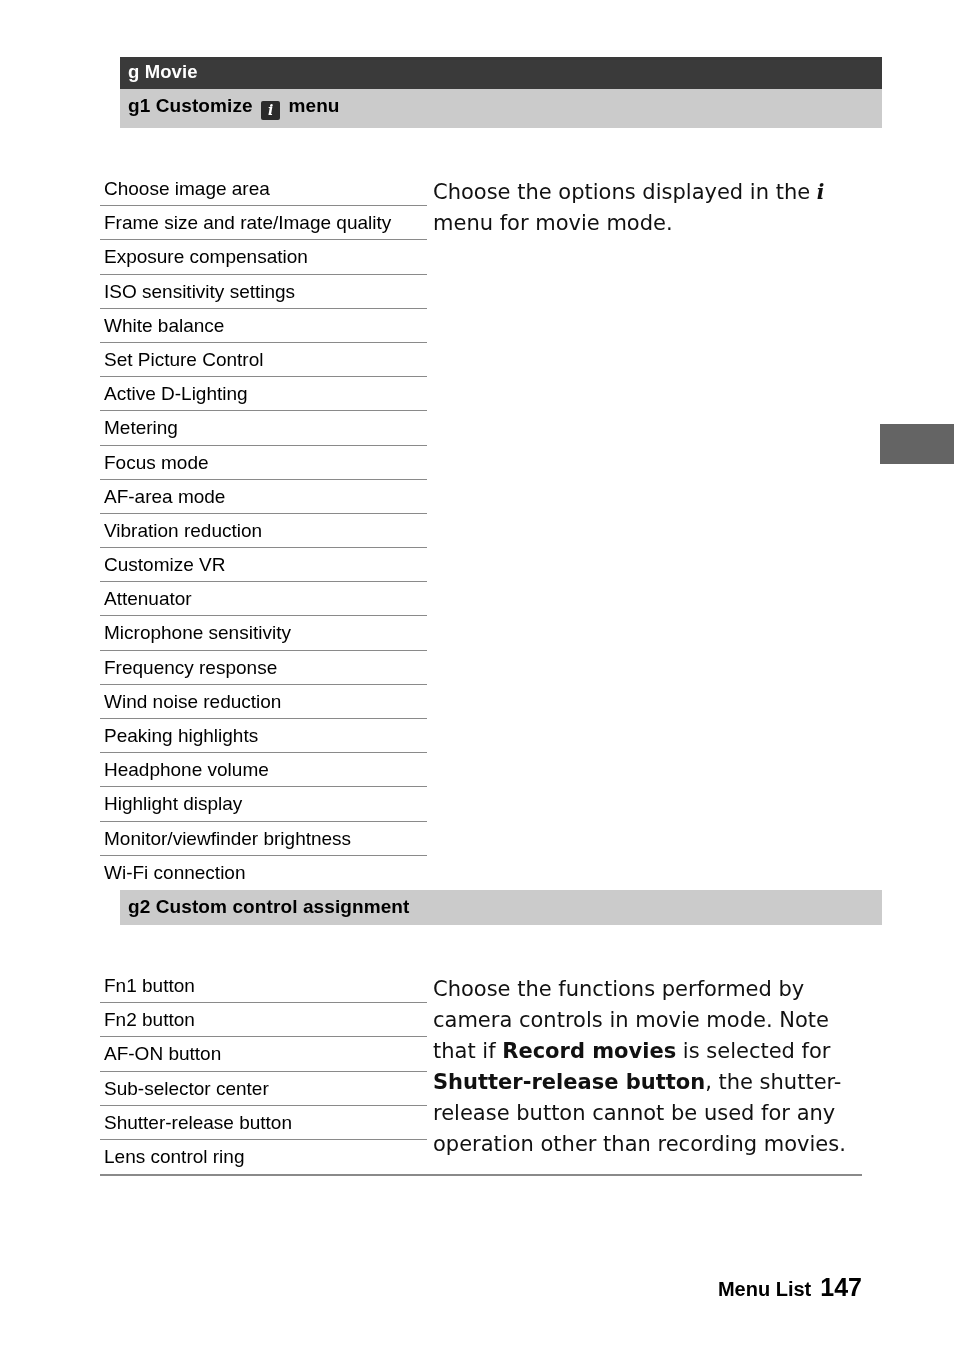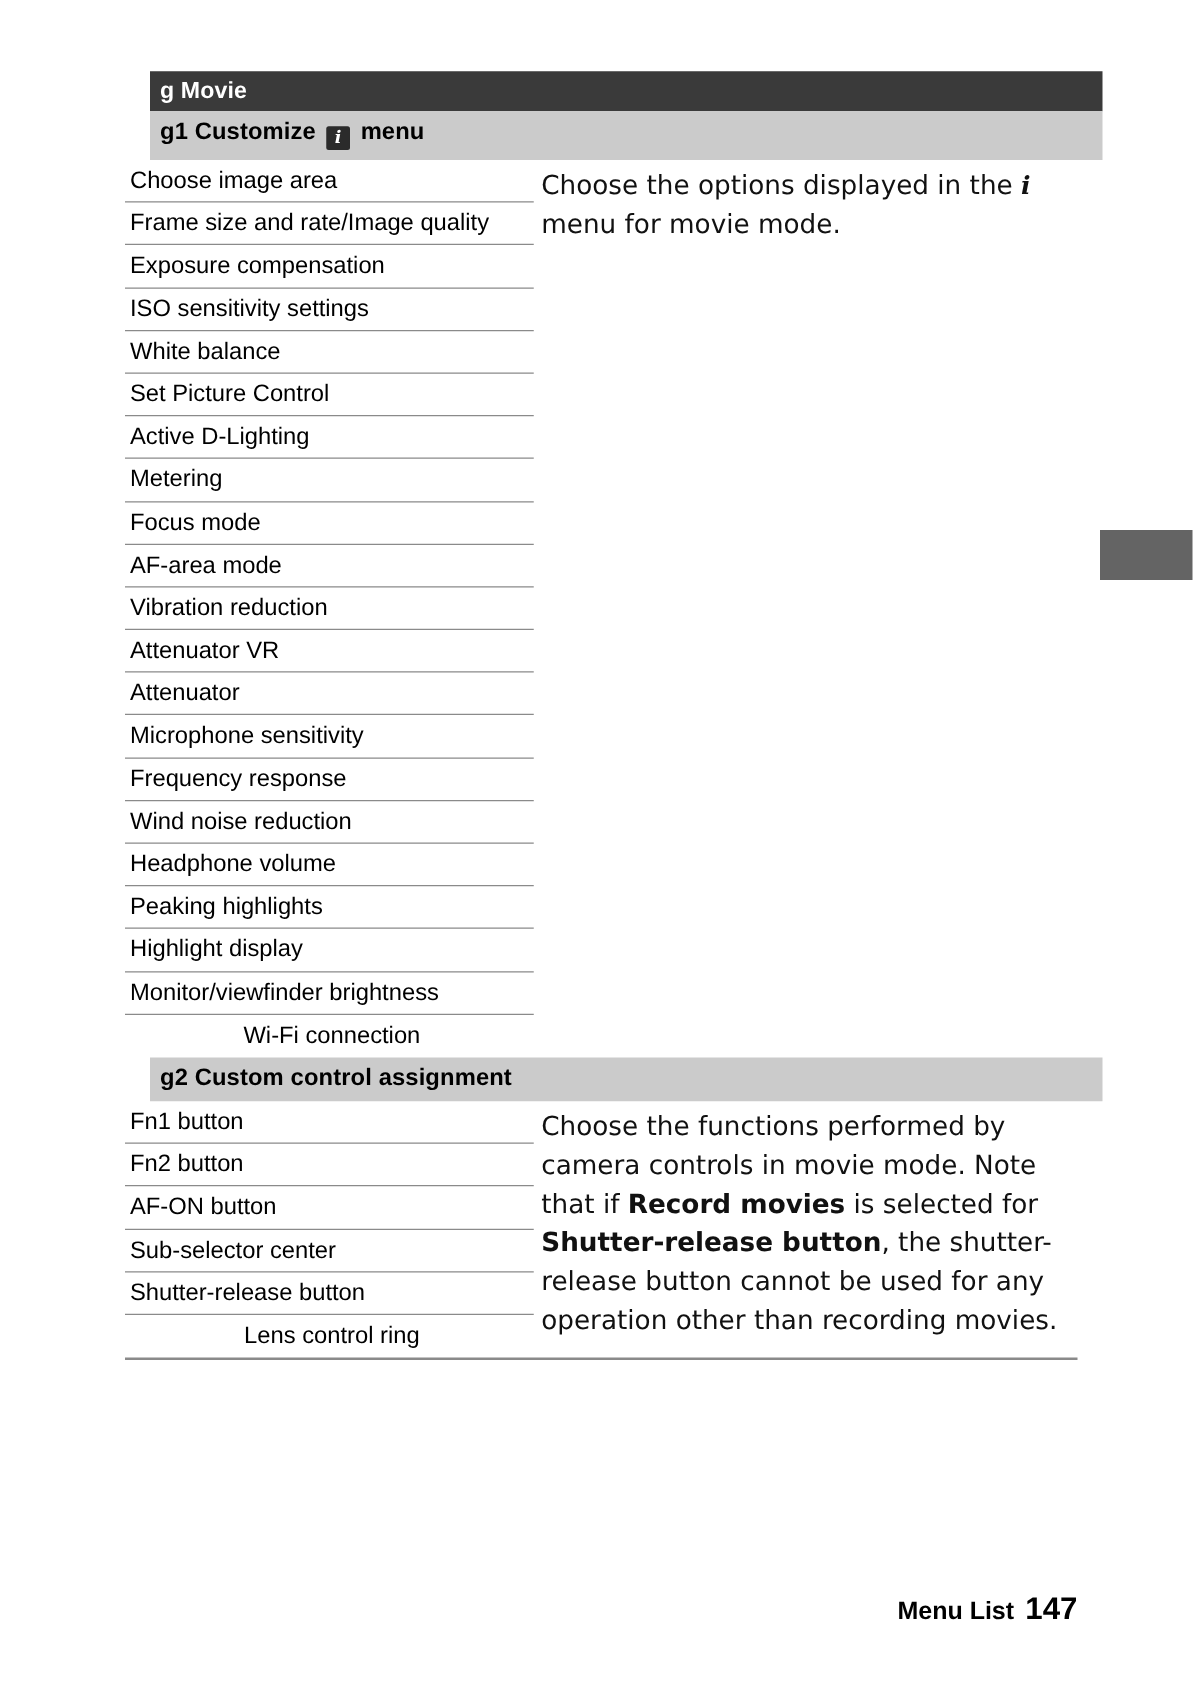--- a/index.html
+++ b/index.html
@@ -85,20 +85,21 @@
     font-style: italic;
     font-weight: bold;
     font-size: 20px;
   }
 
   
   .section-body {
     position: relative;
     display: flex;
     align-items: flex-start;
+    margin-top: 44px;
   }
   .col-items {
     width: 327px;
     flex: 0 0 327px;
   }
   .col-desc {
     flex: 1 1 auto;
     padding: 5px 0 0 6px;
     font-size: 21px;
     line-height: 31px;
@@ -110,21 +111,21 @@
   .item-row {
     box-sizing: border-box;
     height: 34.2px;
     border-bottom: 1.4px solid #8a8a8a;
     font-size: 19px;
     line-height: 34px;
     padding-left: 4px;
     white-space: nowrap;
     font-stretch: condensed;
   }
-  .item-row.last { border-bottom: none; text-align: center; }
+  .item-row.last { border-bottom: none; }
 
   
   .section-rule {
     width: 100%;
     height: 2.4px;
     background: #8a8a8a;
   }
 
   
   .footer {
@@ -171,27 +172,27 @@
         <div class="item-row">Frame size and rate/Image quality</div>
         <div class="item-row">Exposure compensation</div>
         <div class="item-row">ISO sensitivity settings</div>
         <div class="item-row">White balance</div>
         <div class="item-row">Set Picture Control</div>
         <div class="item-row">Active D-Lighting</div>
         <div class="item-row">Metering</div>
         <div class="item-row">Focus mode</div>
         <div class="item-row">AF-area mode</div>
         <div class="item-row">Vibration reduction</div>
-        <div class="item-row">Attenuator VR</div>
+        <div class="item-row">Customize VR</div>
         <div class="item-row">Attenuator</div>
         <div class="item-row">Microphone sensitivity</div>
         <div class="item-row">Frequency response</div>
         <div class="item-row">Wind noise reduction</div>
+        <div class="item-row">Peaking highlights</div>
         <div class="item-row">Headphone volume</div>
-        <div class="item-row">Peaking highlights</div>
         <div class="item-row">Highlight display</div>
         <div class="item-row">Monitor/viewfinder brightness</div>
         <div class="item-row last">Wi-Fi connection</div>
       </div>
       <div class="col-desc">
         <span>Choose the options displayed in the </span><span class="i-glyph">i</span><span> menu for movie mode.</span>
       </div>
     </div>
 
     <div class="bar bar-light">

